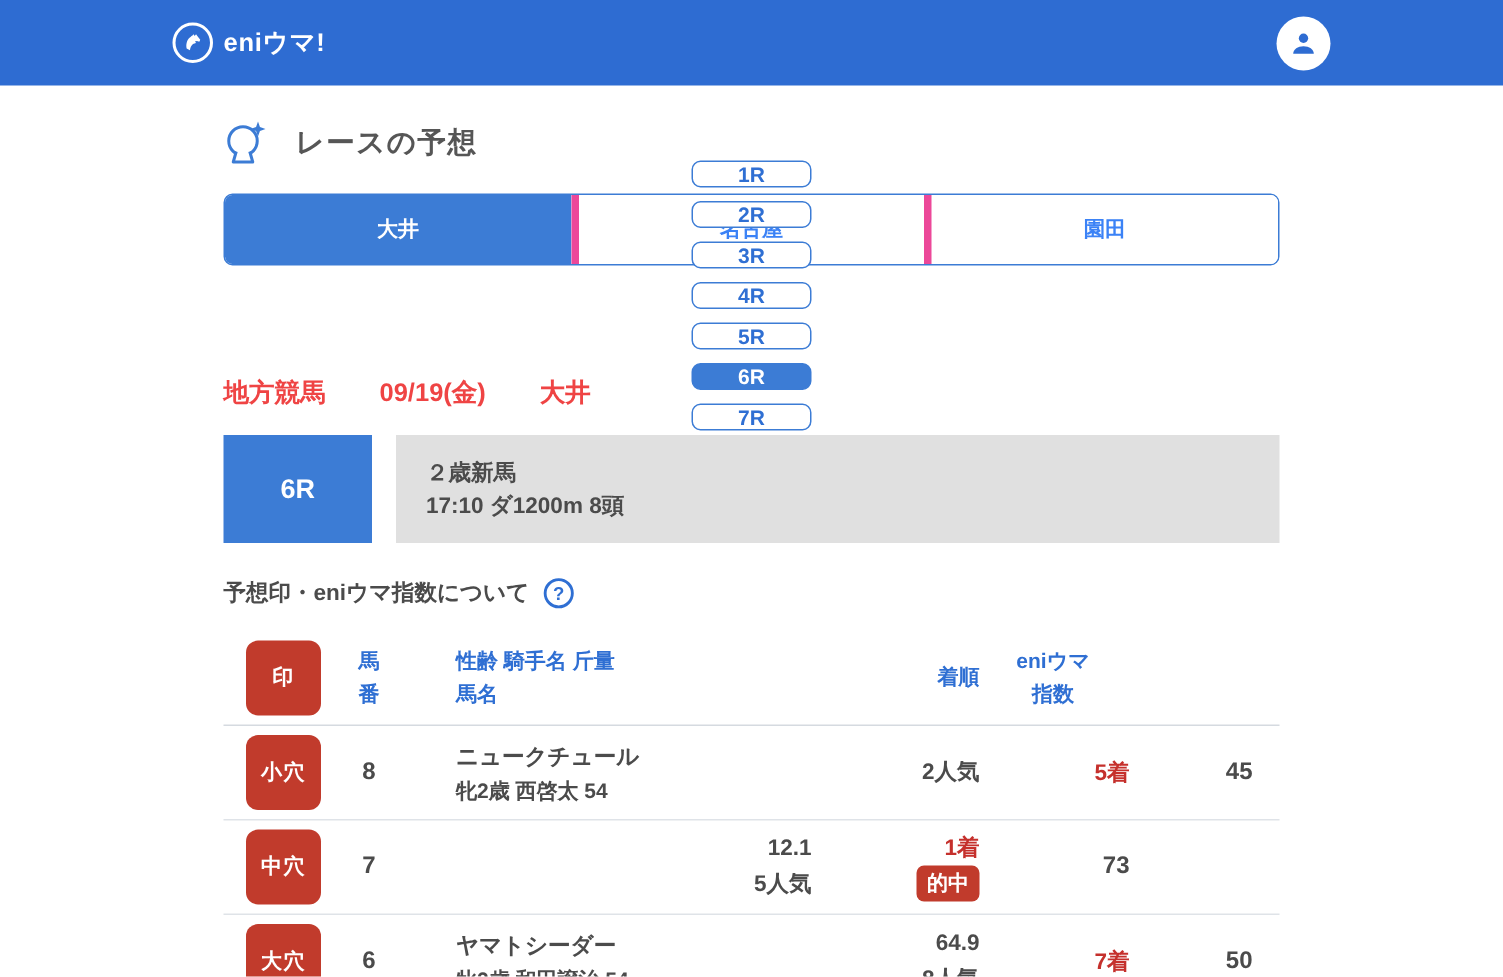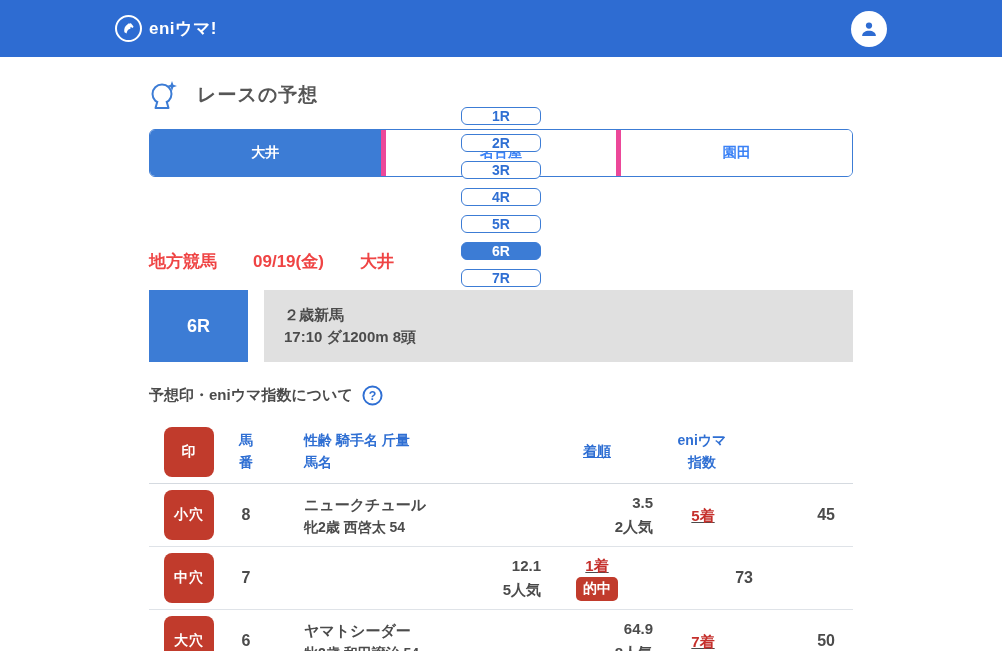--- a/index.html
+++ b/index.html
@@ -49,21 +49,21 @@
   .help-btn { background: none; border: none; cursor: pointer; display: flex; align-items: center; }
 
   
   .table { margin-top: 14px; }
   .trow { display: grid; grid-template-columns: 52px 60px 1fr 112px 100px 82px; align-items: center; padding: 0 18px 0 15px; min-height: 63px; border-bottom: 1px solid #dfe3e8; }
   .trow.head { min-height: 64px; border-bottom-color: #d5dae0; }
   .th { color: #2f6fd3; font-size: 14px; font-weight: bold; line-height: 1.55; }
   .col-num { text-align: center; }
   .col-name { padding-left: 28px; text-align: left; }
   .col-odds { text-align: right; }
-  .col-result { text-align: center; text-decoration: underline; }
+  .col-result { text-align: right; }
   .col-index { text-align: right; }
   .th.col-index { text-align: center; padding-right: 2px; }
 
   .mark-badge { width: 50px; height: 50px; border-radius: 8px; background: #c13b2c; color: #fff; font-size: 14px; font-weight: bold; display: flex; align-items: center; justify-content: center; letter-spacing: 1px; }
   .uma-num { font-size: 16px; font-weight: bold; color: #4b4b4b; }
   .horse-name { font-size: 15px; font-weight: bold; color: #4b4b4b; line-height: 1.6; }
   .horse-detail { font-size: 14px; font-weight: bold; color: #4b4b4b; line-height: 1.5; }
   .odds-val, .odds-pop { font-size: 15px; font-weight: bold; color: #4b4b4b; line-height: 1.6; }
   .result-text { font-size: 15px; font-weight: bold; color: #c5302c; line-height: 1.4; }
   .hit-badge { display: inline-block; background: #c13b2c; color: #fff; font-size: 14px; font-weight: bold; border-radius: 5px; padding: 3px 7px; margin-top: 1px; }
@@ -171,21 +171,20 @@
     <div class="trow">
       <div>
           <div class="mark-badge">小穴</div>
         </div>
       <div class="col-num uma-num">8</div>
       <div class="col-name">
         <div class="horse-name">ニュークチュール</div>
         <div class="horse-detail">牝2歳 西啓太 54</div>
       </div>
       <div class="col-odds">
-        <div class="odds-val">3.5</div>
         <div class="odds-pop">2人気</div>
       </div>
       <div class="col-result">
         <div class="result-text">5着</div>
       </div>
       <div class="col-index index-val">45</div>
     </div>
 
     <div class="trow">
       <div>

